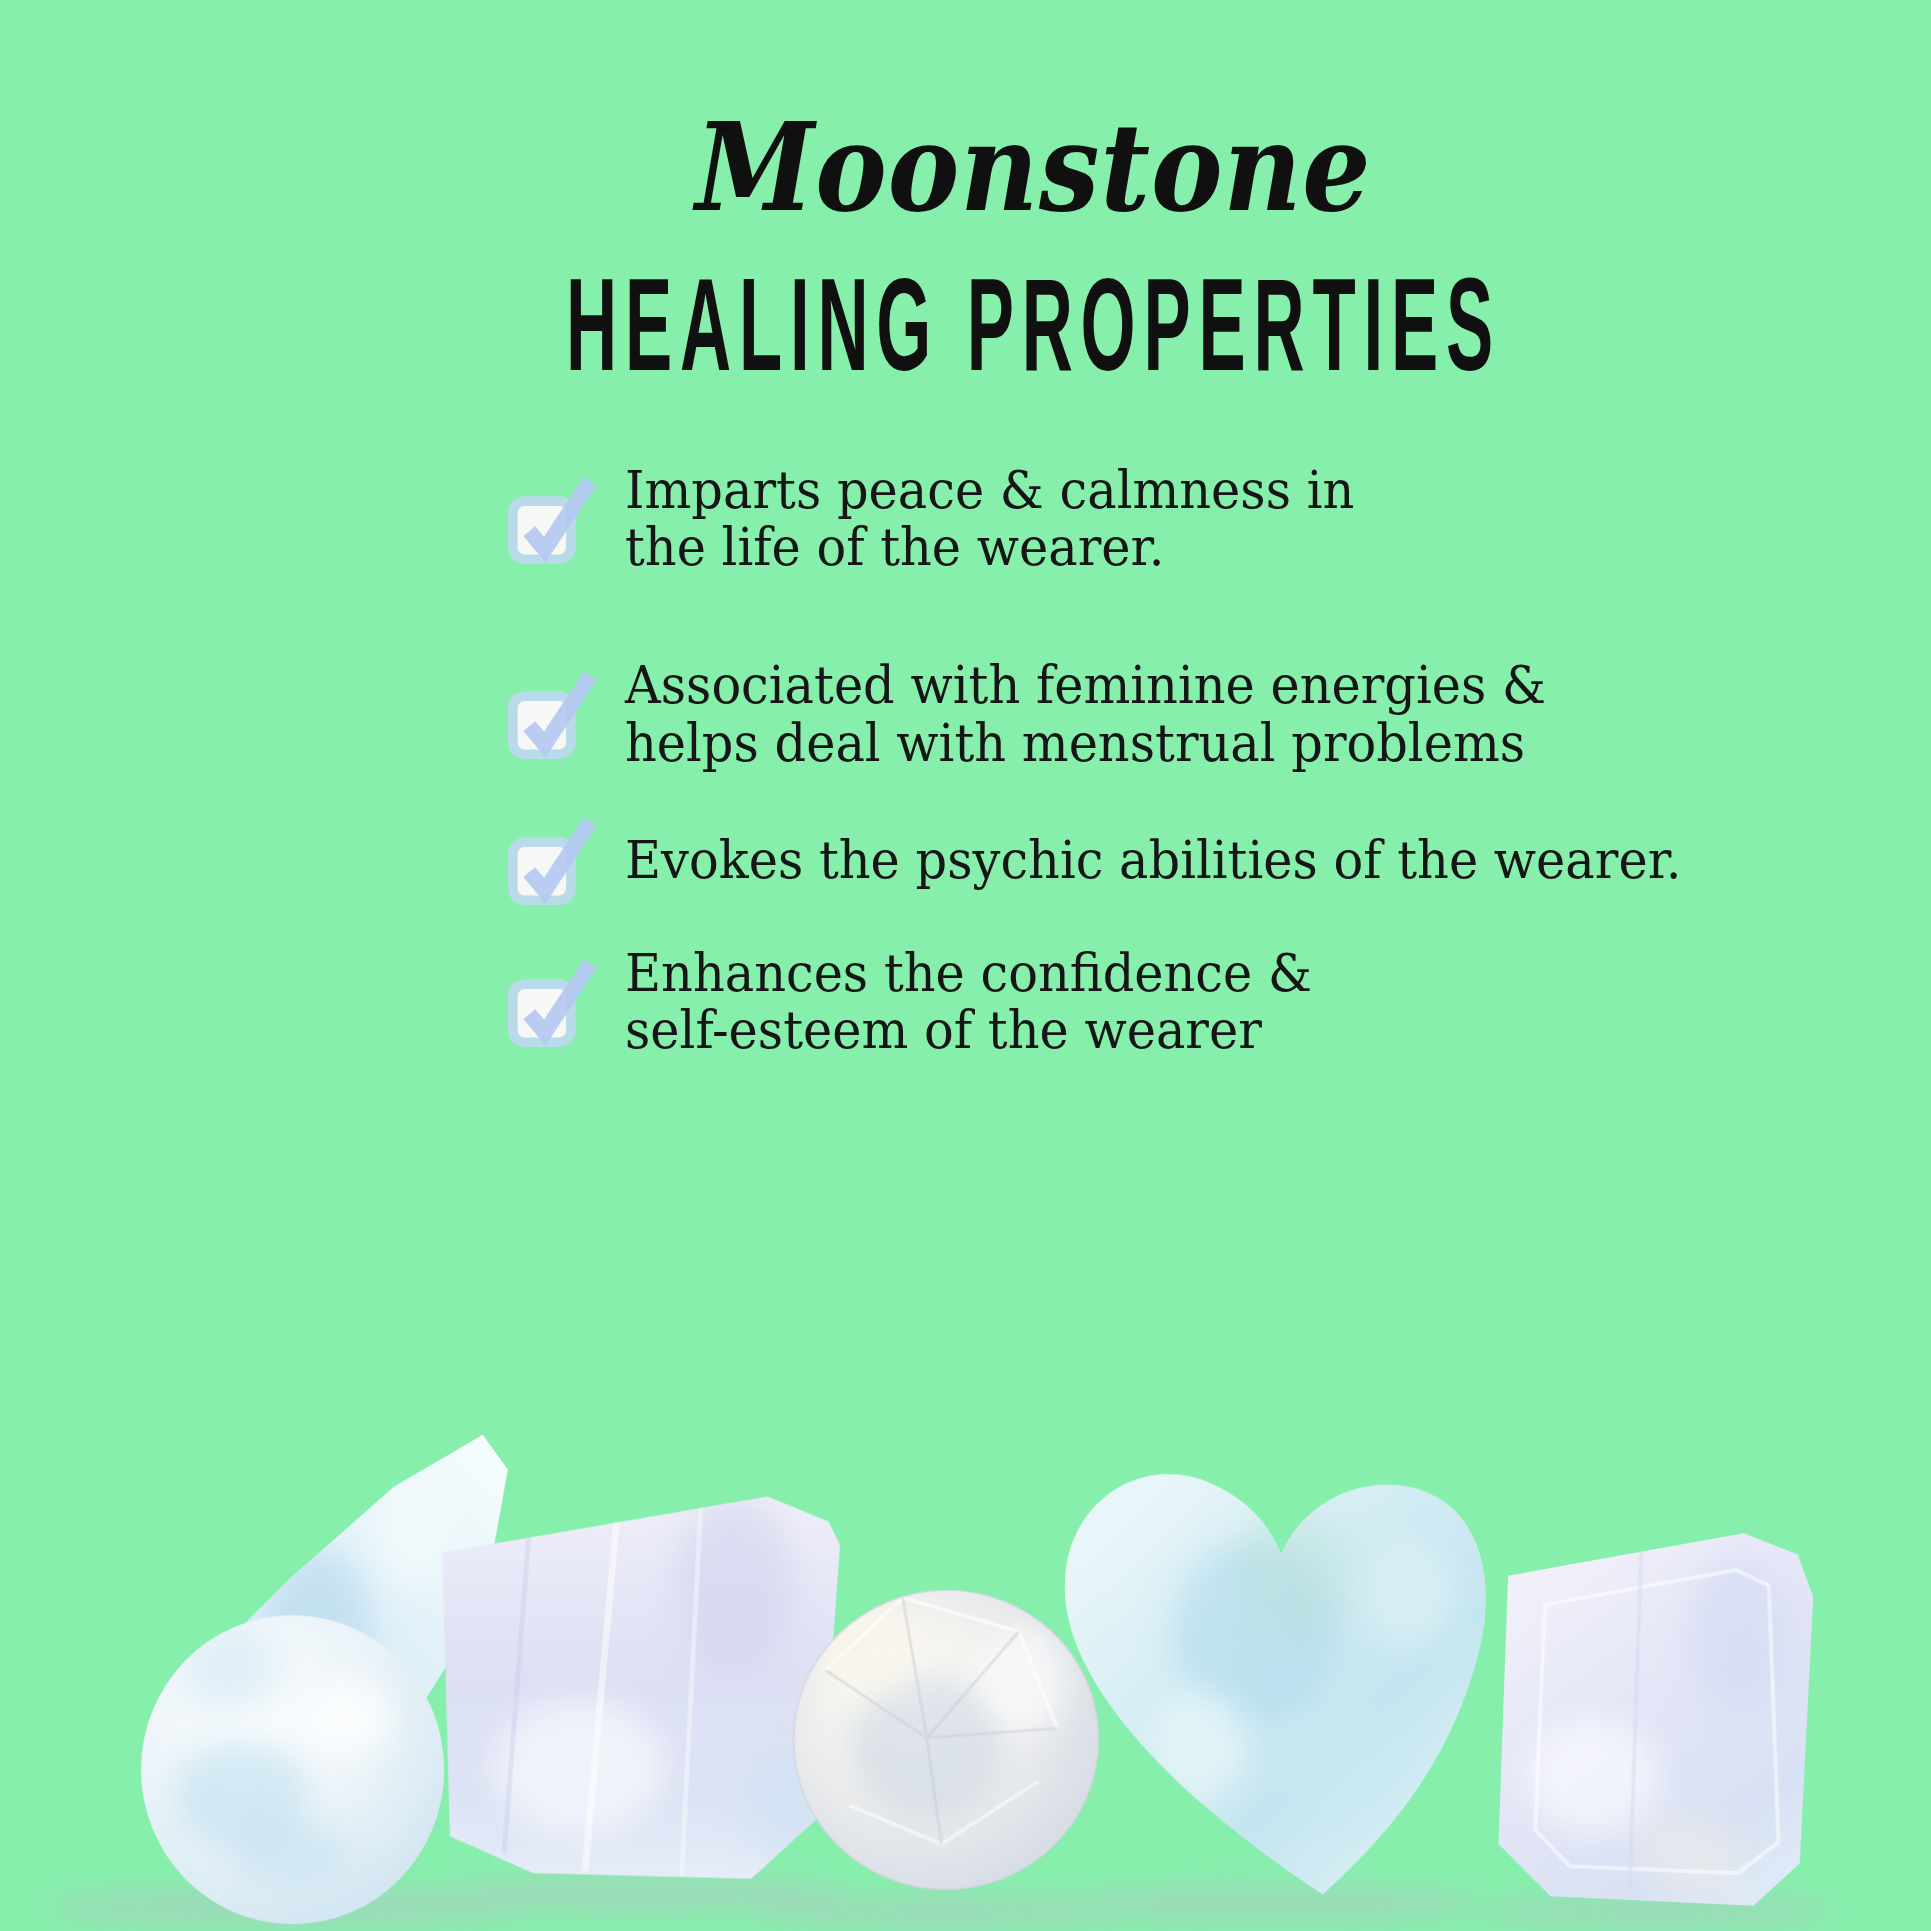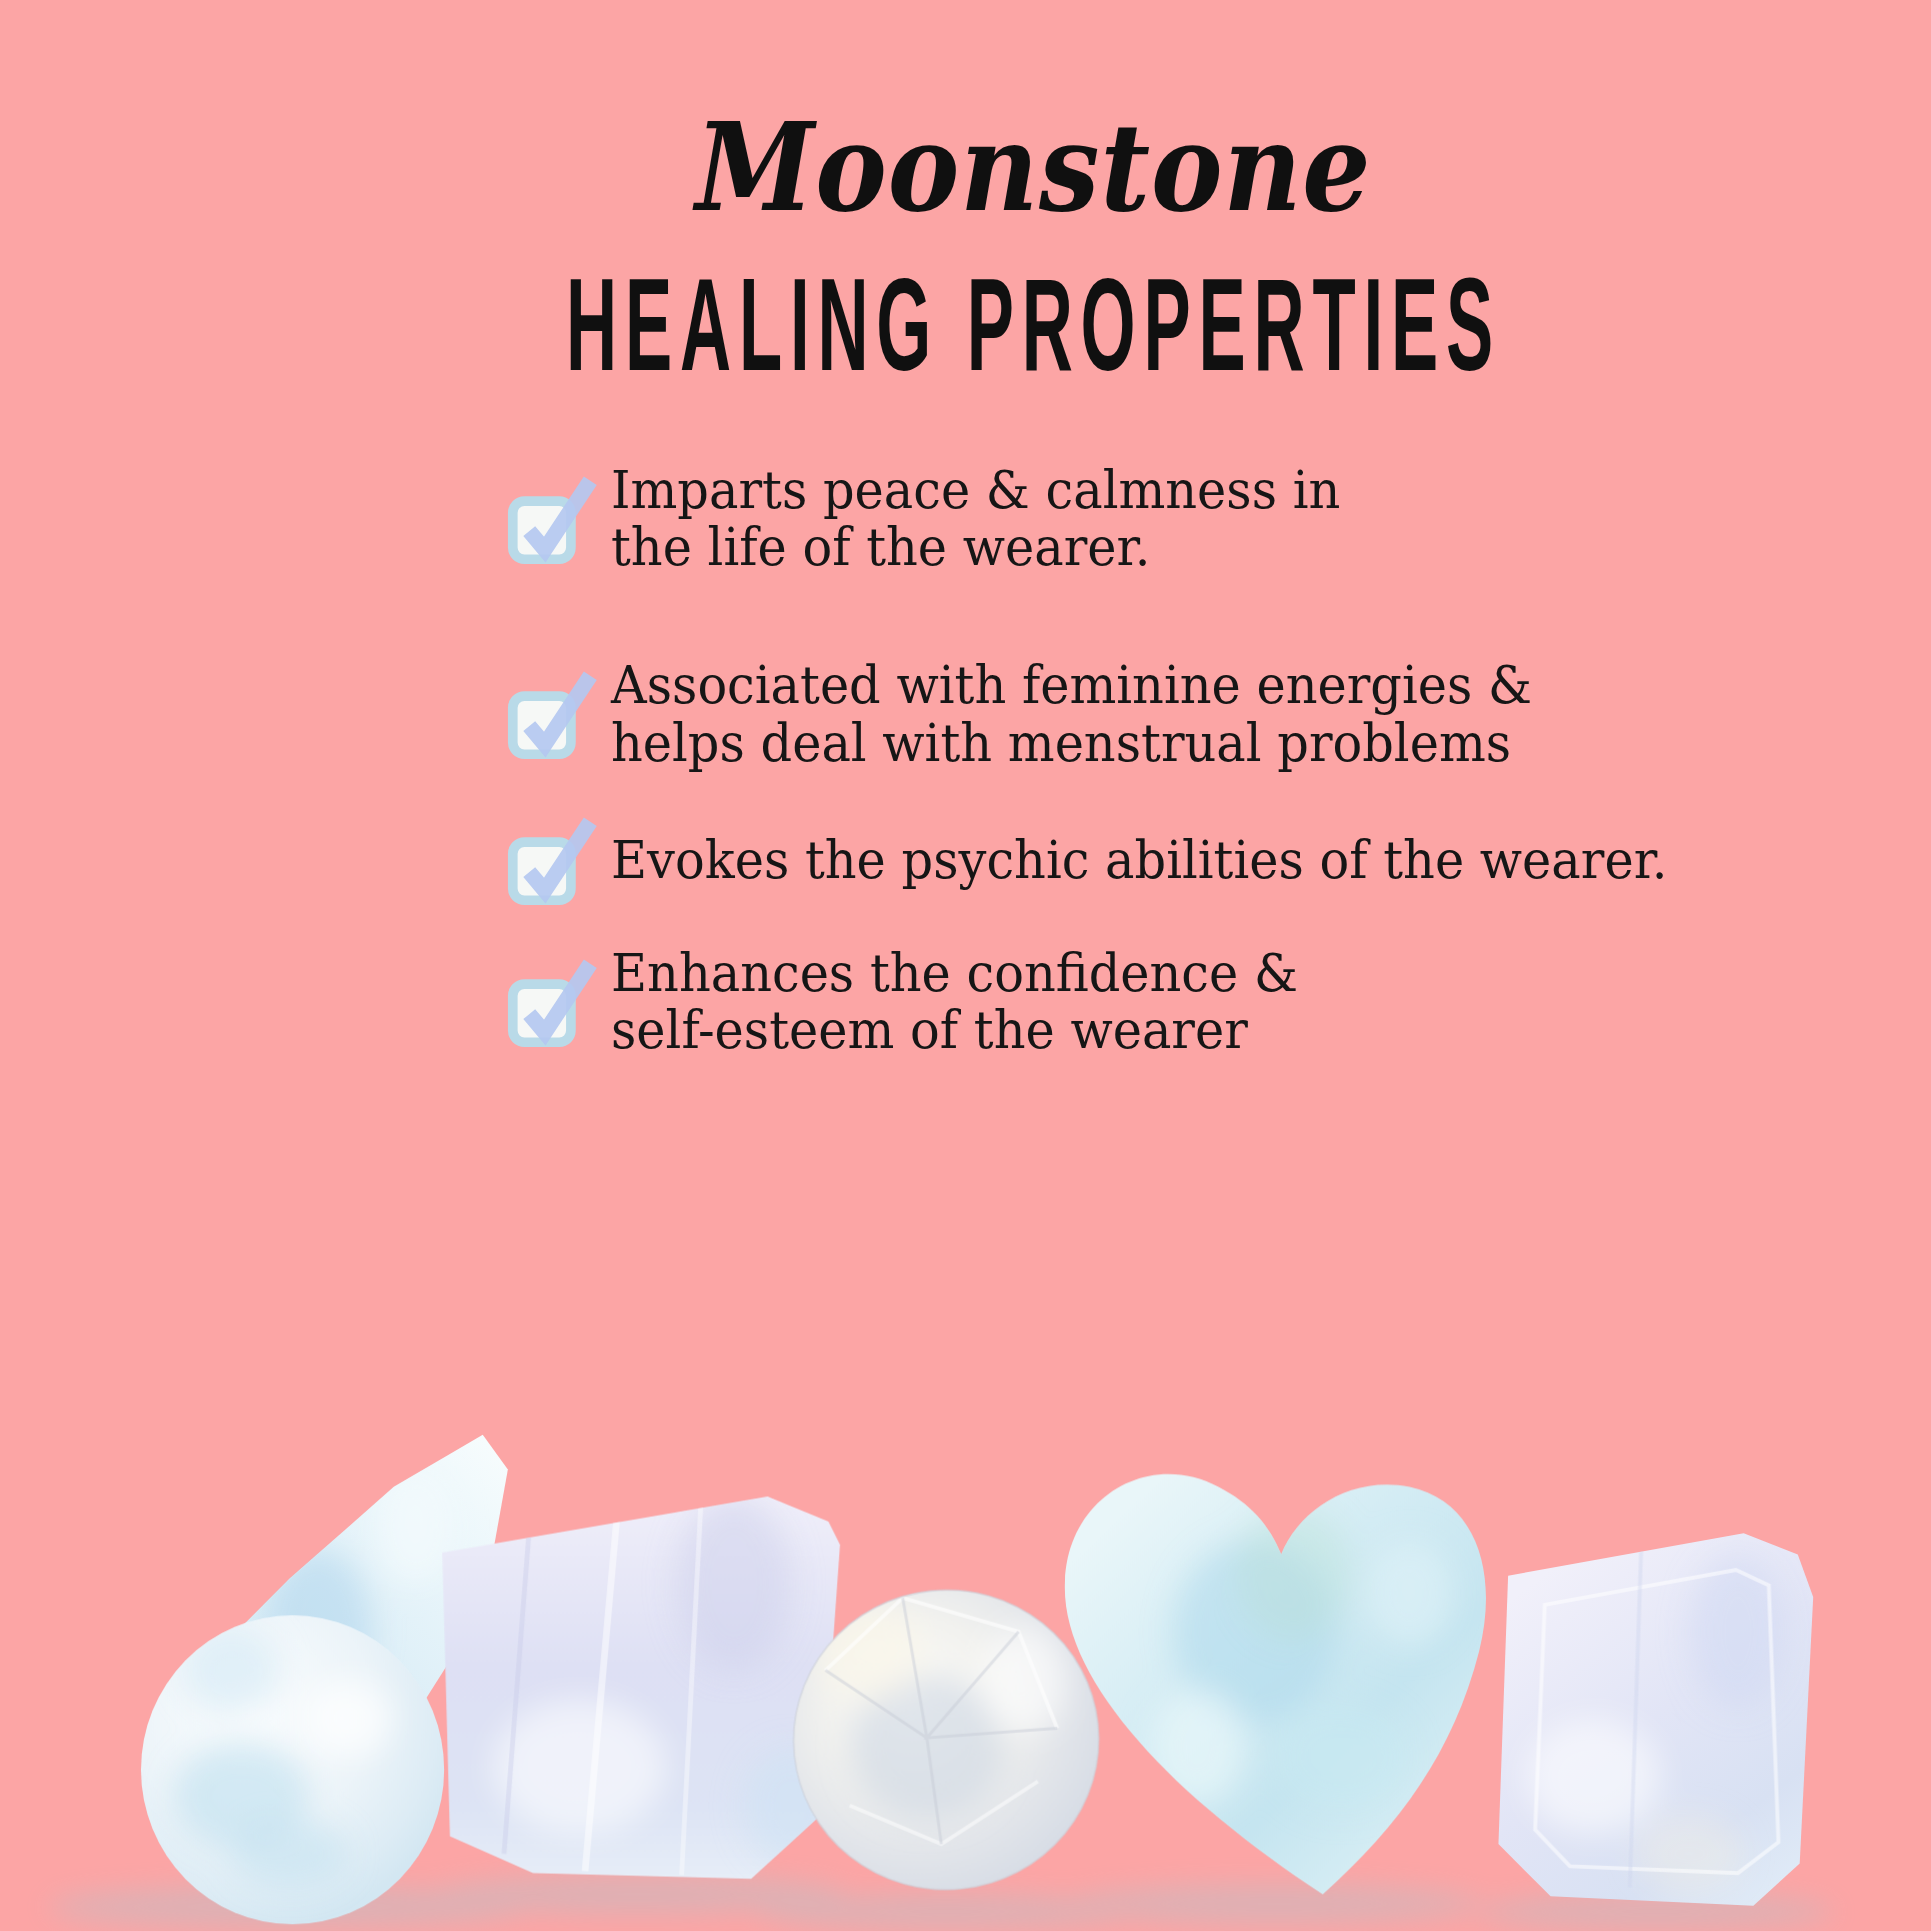--- a/index.html
+++ b/index.html
@@ -1,30 +1,30 @@
 <!DOCTYPE html>
 <html><head>
 <meta charset="utf-8">
 <style>
   html,body{margin:0;padding:0;}
   body{width:1931px;height:1931px;background:#ffffff;font-family:"DejaVu Serif",serif;}
-  .canvas{position:relative;width:1931px;height:1931px;background:#fca5a5;overflow:hidden;}
+  .canvas{position:relative;width:1931px;height:1931px;background:#86efac;overflow:hidden;}
 
   
   .header{position:absolute;left:68px;top:0;width:1931px;text-align:center;color:#101010;}
   .title{margin:106px 0 0;font-style:italic;font-weight:700;font-size:122px;line-height:1;
          font-family:"DejaVu Serif",serif;letter-spacing:1px;
          transform:scaleX(.88);transform-origin:50% 0;}
   .subtitle{margin:31px 0 0;font-family:"Liberation Sans",sans-serif;font-weight:700;
             font-size:131px;line-height:1;letter-spacing:14.5px;white-space:nowrap;
             transform:scaleX(.54);transform-origin:50% 0;}
 
   
   .checklist{position:absolute;left:506px;top:462px;width:1255px;margin:0;padding:0;list-style:none;}
-  .item{display:flex;align-items:center;column-gap:12px;}
+  .item{display:flex;align-items:center;column-gap:26px;}
   .item:nth-child(1){margin-bottom:81px;}
   .item:nth-child(2){margin-bottom:60px;}
   .item:nth-child(3){margin-bottom:56px;}
   .item:nth-child(4){margin-bottom:70px;}
   .cbx{width:93px;height:93px;flex:0 0 auto;margin-top:-18.3px;margin-bottom:-18.3px;overflow:visible;}
   .item p{margin:0;font-size:52px;line-height:1.1;color:#161616;white-space:nowrap;
           transform:scaleX(.95);transform-origin:0 50%;}
 
   
   .gems{position:absolute;left:0;top:1342px;width:1931px;height:589px;}

